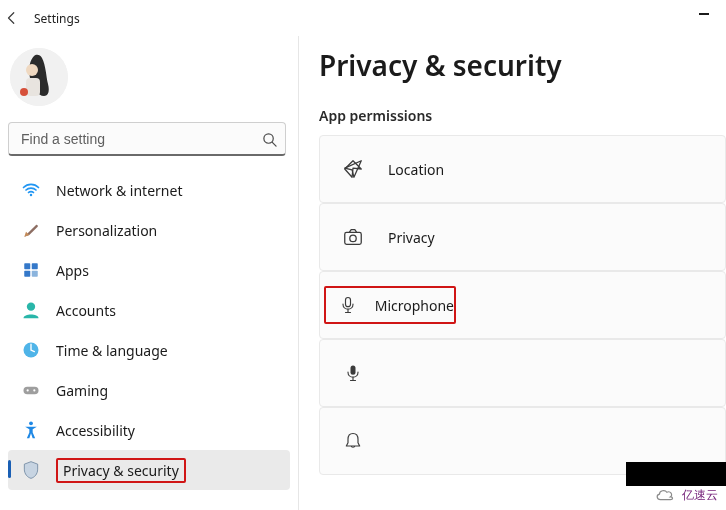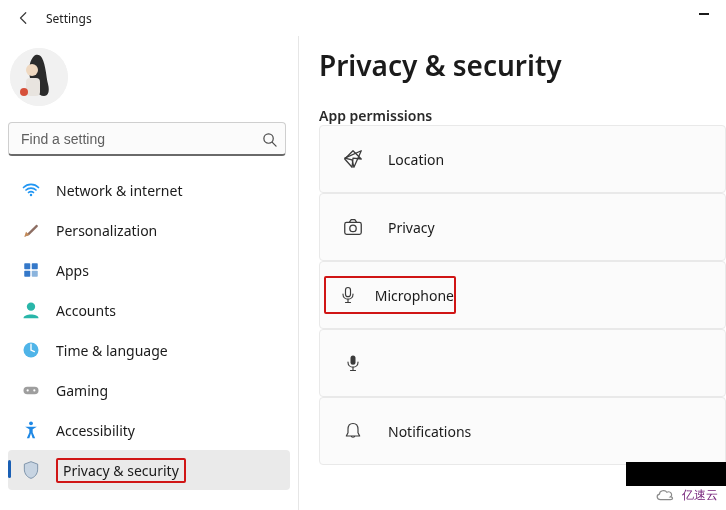--- a/index.html
+++ b/index.html
@@ -11,21 +11,21 @@
     width: 726px;
     height: 510px;
     overflow: hidden;
     position: relative;
   }
   
   .titlebar {
     height: 36px;
     display: flex;
     align-items: center;
-    padding-left: 12px;
+    padding-left: 0;
   }
   .back-btn {
     width: 24px; height: 24px;
     display: flex; align-items: center; justify-content: center;
     margin-right: 10px;
   }
   .back-btn svg { width: 14px; height: 14px; }
   .title-text { font-size: 12px; color: #222; }
   .win-controls {
     position: absolute; right: 10px; top: 6px;
@@ -110,21 +110,21 @@
   }
   .nav-label { font-size: 14px; }
   .nav-selected-label {
     border: 2px solid #d01515;
     padding: 1px 5px;
     border-radius: 2px;
   }
 
   
   .page-title { font-size: 28px; font-weight: 600; margin-bottom: 22px; }
-  .section-title { font-size: 14px; font-weight: 600; color: #2a2a2a; }
+  .section-title { font-size: 14px; font-weight: 600; color: #2a2a2a; margin-bottom: 10px; }
 
   .cards { display: flex; flex-direction: column; gap: 0; }
   .card {
     display: flex; align-items: center;
     height: 68px;
     background: #fbfbfb;
     border: 1px solid #e9e9e9;
     border-radius: 4px;
     padding-left: 18px;
   }
@@ -341,21 +341,20 @@
         </span>
       </div>
 
       <div class="card">
         <span class="card-icon">
           <svg width="20" height="20" viewBox="0 0 24 24">
               <path d="M12 3 C8 3 6 6 6 10 L6 14 L4 18 L20 18 L18 14 L18 10 C18 6 16 3 12 3 Z" fill="none" stroke="#3b3b3b" stroke-width="1.4" stroke-linejoin="round"></path>
               <path d="M10 18 C10 20 14 20 14 18" fill="none" stroke="#3b3b3b" stroke-width="1.4"></path>
             </svg>
         </span>
-        <span class="card-label">Notifications</span>
       </div>
     </div>
   </div>
 </div>
 
 <div class="watermark-band"></div>
 <div class="watermark">
   <svg width="22" height="16" viewBox="0 0 24 16">
       <path d="M7 13 C3 13 2 8 6 7 C6 3 12 2 14 5 C18 3 21 8 18 10 C21 10 21 13 18 13 Z" fill="none" stroke="#8a8a8a" stroke-width="1.3"></path>
     </svg>

